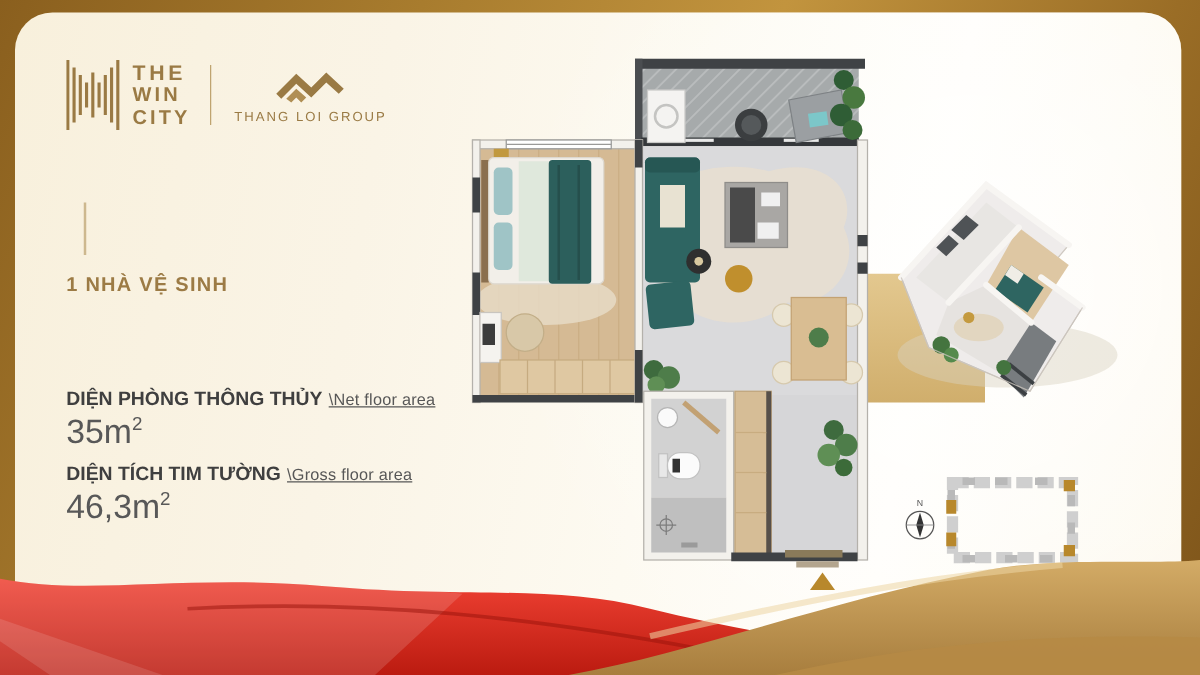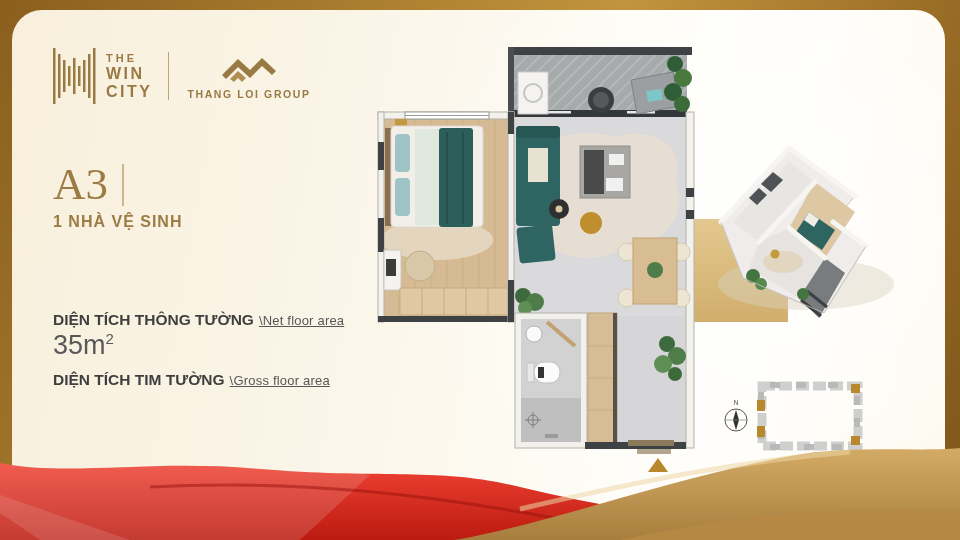--- a/index.html
+++ b/index.html
@@ -7,33 +7,33 @@
         font-family:"Liberation Sans",sans-serif;
         background:linear-gradient(115deg,#8a5f1e 0%,#a87c2e 28%,#c2943e 52%,#9a6d26 78%,#7d541a 100%);}
   .canvas{position:absolute;left:12px;top:10px;right:15px;bottom:9px;border-radius:30px;
         background:linear-gradient(100deg,#f8f0dc 0%,#faf4e6 30%,#fdfaf1 55%,#fffefa 75%,#fdf8ec 100%);}
   .canvas::after{content:"";position:absolute;inset:0;border-radius:30px;
         background:radial-gradient(circle at 82% 42%, rgba(255,255,255,.85) 0%, rgba(255,255,255,0) 45%);}
   
   .logos{position:absolute;left:53px;top:46px;display:flex;align-items:center;z-index:3;}
   .wc-logo{display:flex;align-items:center;}
   .wc-text{margin-left:9px;color:#9a7a44;font-weight:bold;line-height:1;}
-  .wc-the{font-size:11px;letter-spacing:3px;}
+  .wc-the{font-size:17px;letter-spacing:3px;}
   .wc-big{font-size:16px;letter-spacing:2.5px;margin-top:2px;}
   .logo-div{width:1px;height:48px;background:#bfa470;margin:0 18px 0 16px;}
   .tl-logo{display:flex;flex-direction:column;align-items:center;}
-  .tl-name{margin-top:5px;font-size:10.5px;font-weight:bold;letter-spacing:1.6px;color:#9a7a44;}
+  .tl-name{margin-top:5px;font-size:10.5px;font-weight:normal;letter-spacing:1.6px;color:#9a7a44;}
   
   .unit{position:absolute;left:53px;top:160px;color:#9c7b45;z-index:3;}
   .unit-cat{font-size:17px;font-weight:bold;letter-spacing:2px;}
   .unit-row{display:flex;align-items:center;margin-top:2px;font-family:"Liberation Serif",serif;}
   .unit-code{font-size:45px;line-height:1;}
   .unit-sep{width:2px;height:42px;background:#cdb88e;margin:0 14px;}
   .unit-bed{font-size:29px;letter-spacing:3px;}
-  .unit-bath{font-size:16px;font-weight:bold;letter-spacing:1px;margin-top:6px;}
+  .unit-bath{font-size:16px;font-weight:bold;letter-spacing:1px;margin-top:16px;}
   
   .areas{position:absolute;left:53px;top:311px;z-index:3;}
   .area-lbl{font-size:15.5px;font-weight:bold;color:#3f3f3f;}
   .area-en{font-size:13px;font-weight:normal;color:#575757;margin-left:5px;letter-spacing:.2px;text-decoration:underline;}
   .area-val{font-size:27px;color:#585858;margin:1px 0 10px 0;}
   .area-val sup{font-size:15px;}
   
   .goldband{position:absolute;left:688px;top:219px;width:100px;height:103px;z-index:1;
         background:linear-gradient(180deg,#e3c88f 0%,#d9ba7c 55%,#d0ae6c 100%);}
   .floorplan{position:absolute;left:375px;top:42px;z-index:2;}
@@ -74,35 +74,37 @@
       <svg width="66" height="30" viewBox="0 0 66 30">
         <path d="M6,22 L22,6 L34,17 L46,5 L60,18 L56,22 L46,13 L34,25 L22,14 L10,26 Z" fill="#9a7a44"></path>
         <path d="M14,26 L22,18 L30,25 L26,29 L22,25 L18,29 Z" fill="#b08f55"></path>
       </svg>
       <div class="tl-name">THANG LOI GROUP</div>
     </div>
   </div>
 
   <div class="unit">
     <div class="unit-row">
-      <span class="unit-code">A3</span>
       <span class="unit-sep"></span>
     </div>
     <div class="unit-bath">1 NHÀ VỆ SINH</div>
   </div>
 
   <div class="areas">
     <div class="area-lbl">
-      <span>DIỆN TÍCH THÔNG TƯỜNG</span><span class="area-en">\Net floor area</span>
+      <span>DIỆN PHÒNG THÔNG THỦY</span><span class="area-en">\Net floor area</span>
     </div>
     <div class="area-val">
       <span>35m</span><sup>2</sup>
     </div>
     <div class="area-lbl">
       <span>DIỆN TÍCH TIM TƯỜNG</span><span class="area-en">\Gross floor area</span>
+    </div>
+    <div class="area-val">
+      <span>46,3m</span><sup>2</sup>
     </div>
   </div>
 
   <div class="goldband"></div>
 
   <svg class="floorplan" width="322" height="432" viewBox="0 0 322 432">
     <defs>
       <pattern id="deck" width="9" height="9" patternTransform="rotate(45)" patternUnits="userSpaceOnUse">
         <rect width="9" height="9" fill="#a6aaab"></rect>
         <line x1="0" y1="0" x2="0" y2="9" stroke="#b9bcbd" stroke-width="3"></line>

